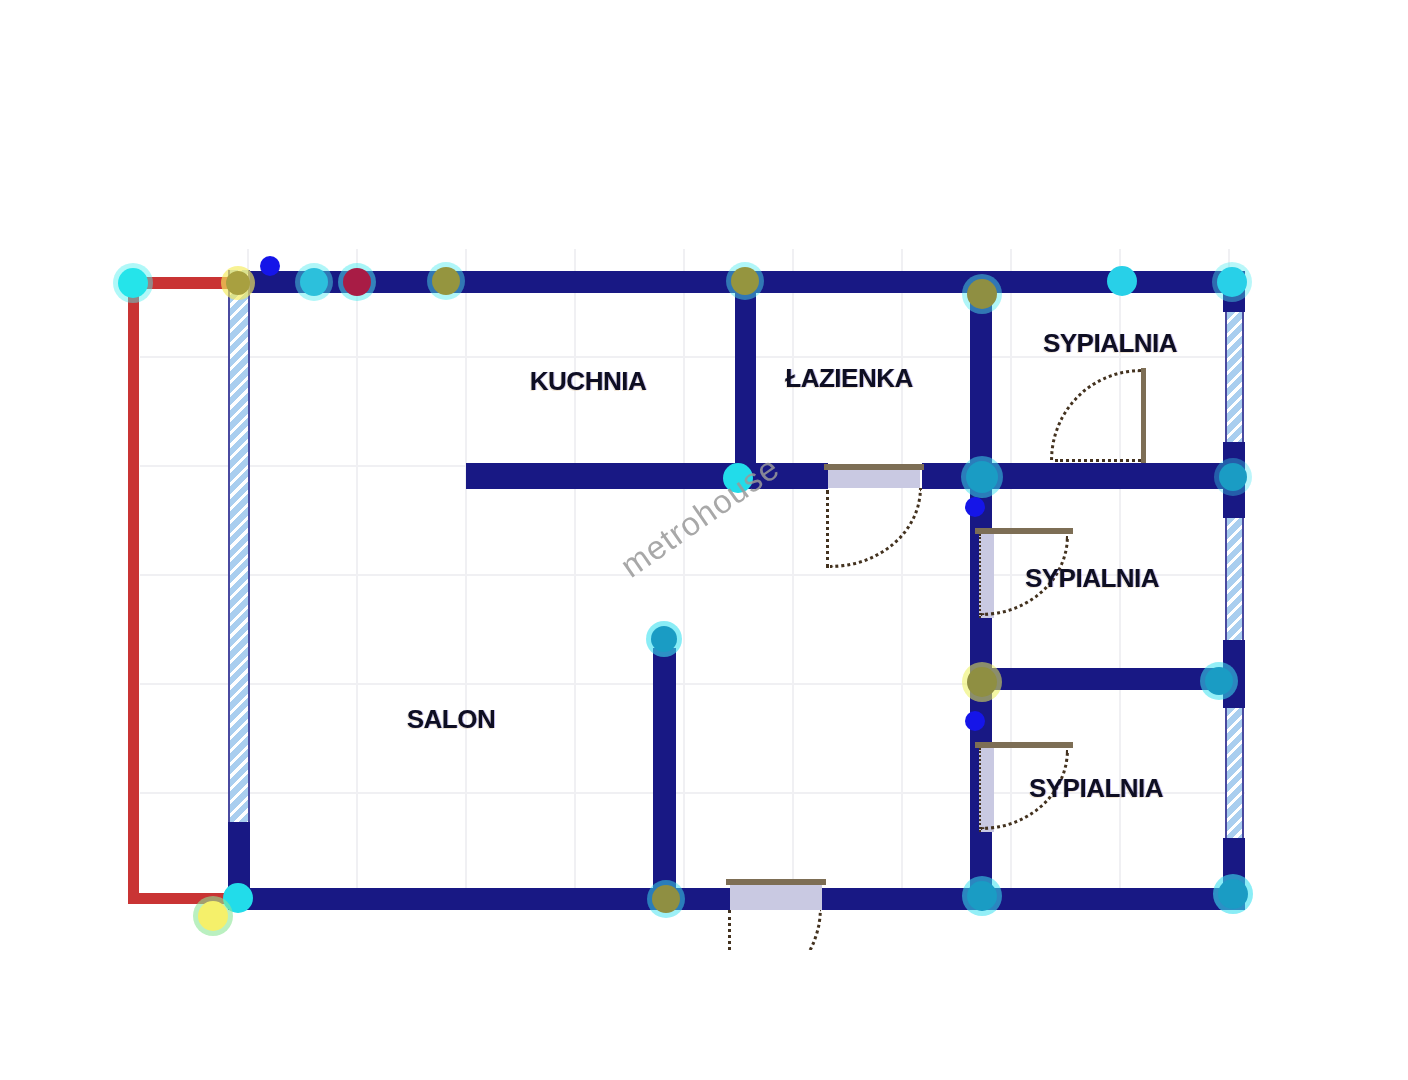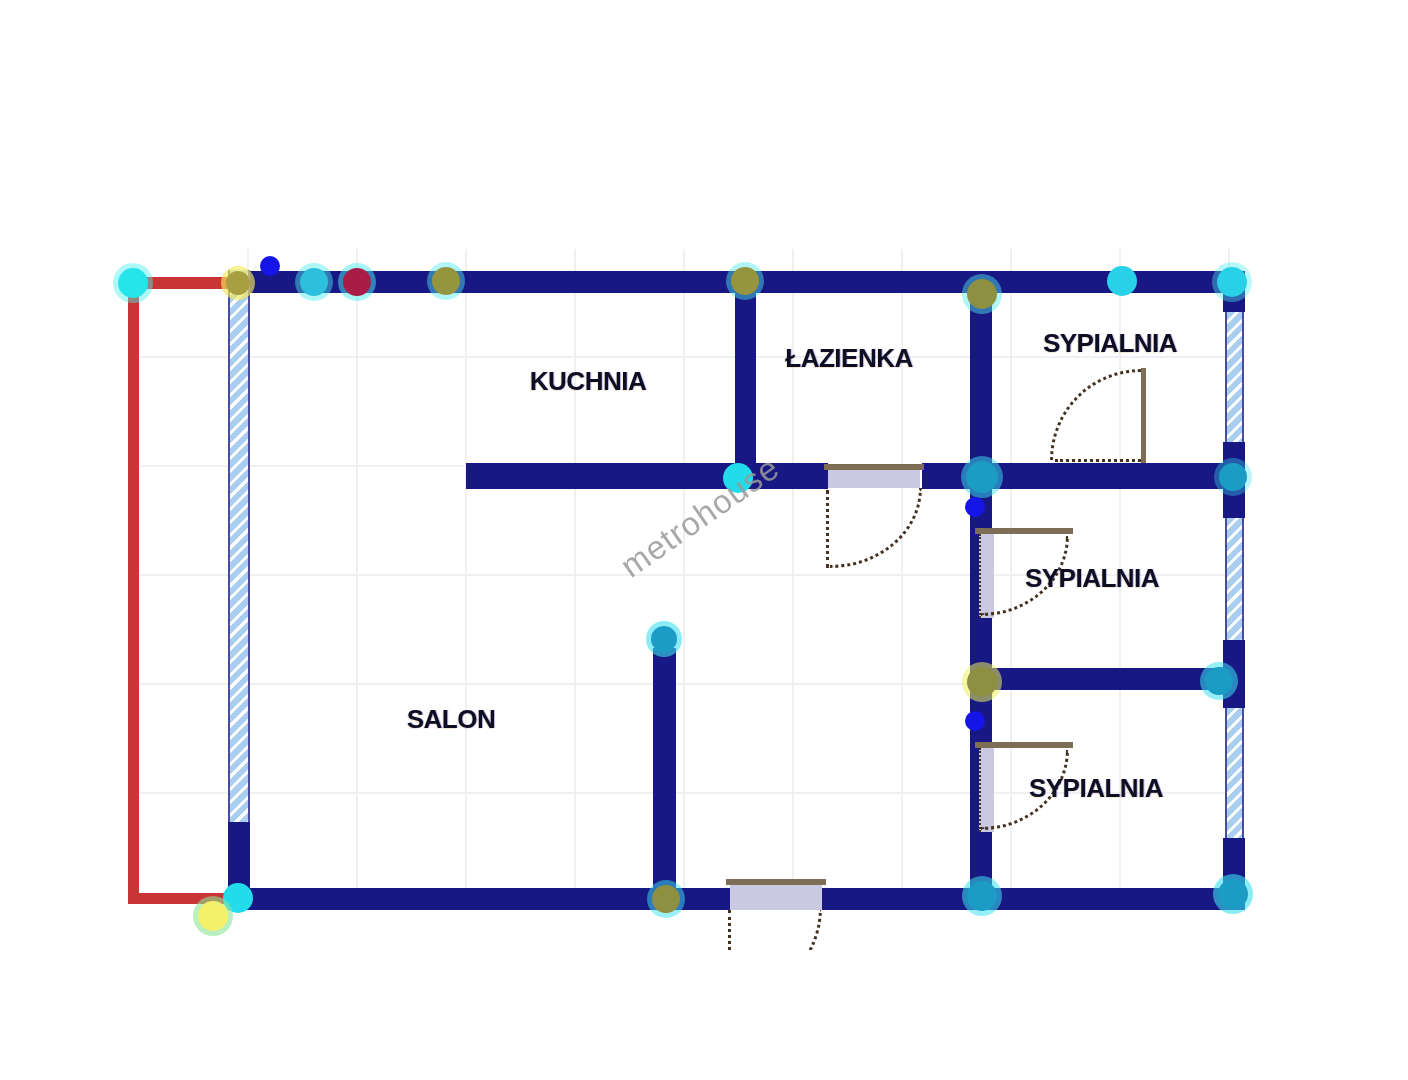--- a/index.html
+++ b/index.html
@@ -97,21 +97,21 @@
   <div class="lintel" style="left:975px;top:742px;width:98px;height:6px;"></div>
   <div class="doorpanel" style="left:979px;top:748px;width:15px;height:84px;"></div>
   <div class="arc br" style="left:981px;top:750px;width:88px;height:80px;"></div>
 
   <div class="doorline" style="left:1141px;top:368px;width:5px;height:95px;"></div>
   <div class="dashh" style="left:1055px;top:459px;width:86px;"></div>
   <div class="arc tl" style="left:1050px;top:369px;width:91px;height:91px;"></div>
 
   <div id="labels-layer">
       <span class="room-label" style="left: 588px; top: 381px;">KUCHNIA</span>
-      <span class="room-label" style="left: 849px; top: 358px;">ŁAZIENKA</span>
+      <span class="room-label" style="left: 849px; top: 378px;">ŁAZIENKA</span>
       <span class="room-label" style="left: 1110px; top: 343px;">SYPIALNIA</span>
       <span class="room-label" style="left: 1092px; top: 578px;">SYPIALNIA</span>
       <span class="room-label" style="left: 1096px; top: 788px;">SYPIALNIA</span>
       <span class="room-label" style="left: 451px; top: 719px;">SALON</span>
     </div>
   <div id="nodes-layer">
       <div class="node" style="left: 118px; top: 268px; width: 30px; height: 30px; background: rgb(37, 228, 234); box-shadow: rgba(80, 240, 240, 0.45) 0px 0px 0px 5px;"></div>
       <div class="node" style="left: 226px; top: 271px; width: 24px; height: 24px; background: rgb(168, 160, 64); box-shadow: rgba(245, 235, 90, 0.65) 0px 0px 0px 5px;"></div>
       <div class="node" style="left: 260px; top: 256px; width: 20px; height: 20px; background: rgb(21, 21, 232);"></div>
       <div class="node" style="left: 300px; top: 268px; width: 28px; height: 28px; background: rgb(44, 192, 220); box-shadow: rgba(80, 235, 240, 0.45) 0px 0px 0px 5px;"></div>

